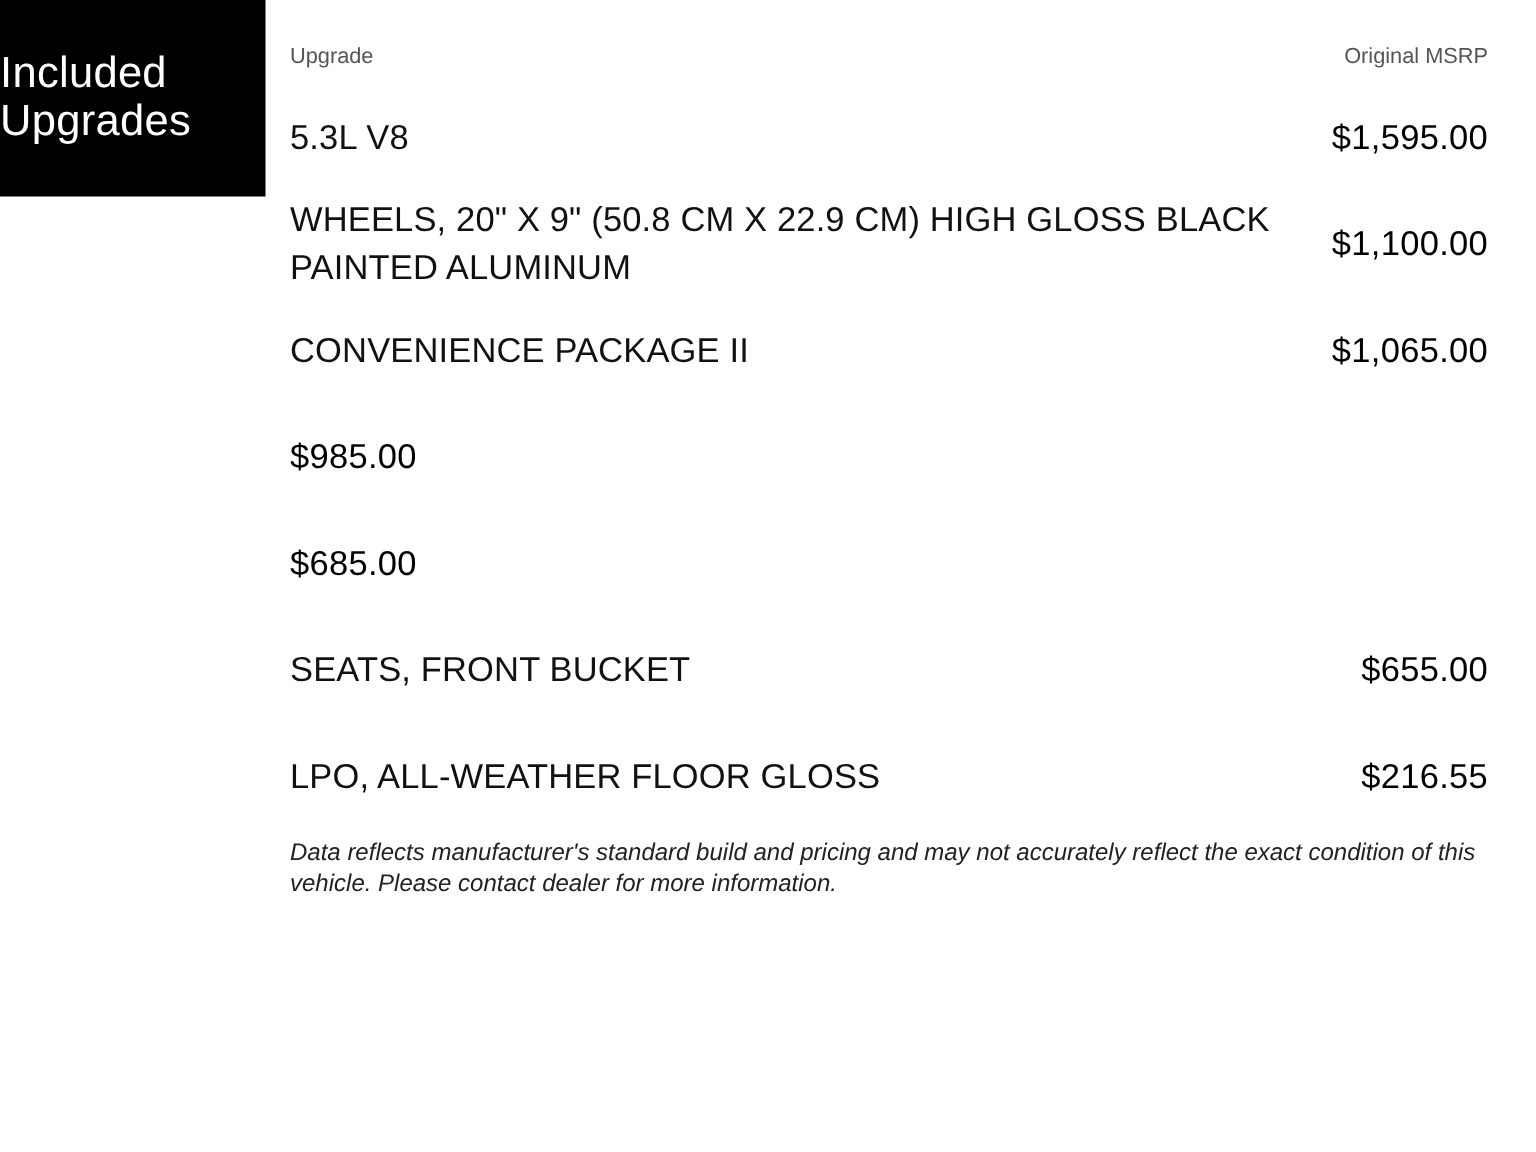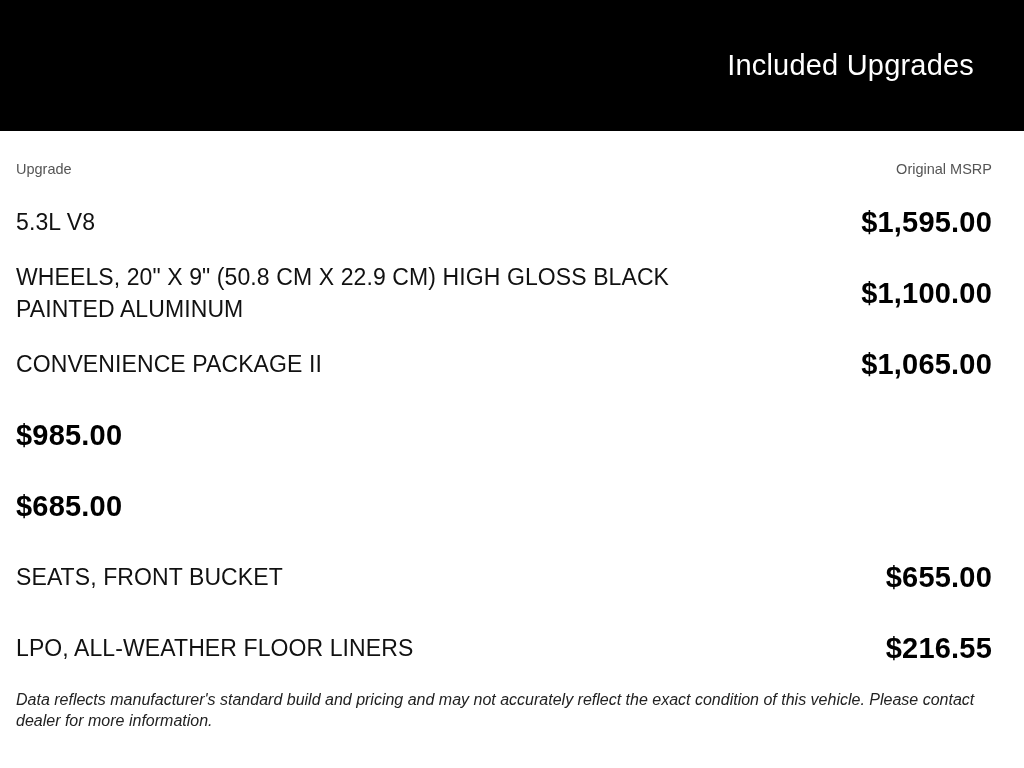--- a/index.html
+++ b/index.html
@@ -12,21 +12,21 @@
     background: #ffffff;
     font-family: "Liberation Sans", sans-serif;
     color: #1a1a1a;
     overflow: hidden;
   }
   .page {
     width: 1024px;
     height: 768px;
     position: relative;
     display: flex;
-    flex-direction: column;
+    flex-direction: row;
   }
   .header {
     background: #000000;
     height: 131px;
     flex: 0 0 131px;
     display: flex;
     align-items: center;
     justify-content: flex-end;
     box-sizing: border-box;
     padding-right: 50px;
@@ -70,22 +70,22 @@
   }
   .row .label {
     font-size: 23px;
     font-weight: 400;
     color: #111111;
     line-height: 1.35;
     max-width: 740px;
     letter-spacing: 0.1px;
   }
   .row .price {
-    font-size: 29px;
-    font-weight: bold;
+    font-size: 23px;
+    font-weight: normal;
     color: #000000;
     white-space: nowrap;
     text-align: right;
     letter-spacing: 0.2px;
   }
   .disclaimer {
     font-size: 16px;
     font-style: italic;
     color: #222222;
     padding-top: 6px;
@@ -136,21 +136,21 @@
       <div class="row">
         <div class="price">$685.00</div>
       </div>
 
       <div class="row">
         <div class="label">SEATS, FRONT BUCKET</div>
         <div class="price">$655.00</div>
       </div>
 
       <div class="row">
-        <div class="label">LPO, ALL-WEATHER FLOOR LINERS</div>
+        <div class="label">LPO, ALL-WEATHER FLOOR GLOSS</div>
         <div class="price">$216.55</div>
       </div>
 
     </div>
 
     <div class="disclaimer">Data reflects manufacturer's standard build and pricing and may not accurately reflect the exact condition of this vehicle. Please contact dealer for more information.</div>
     <div class="spacer"></div>
 
   </div>
 

